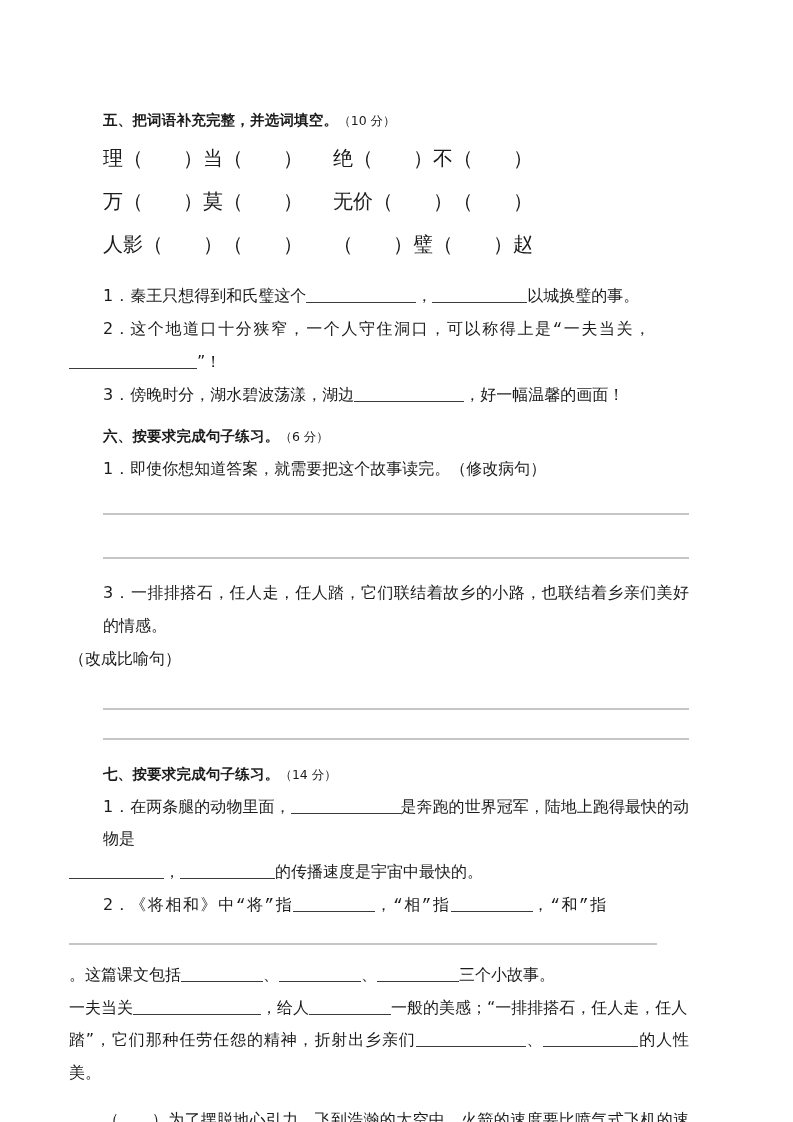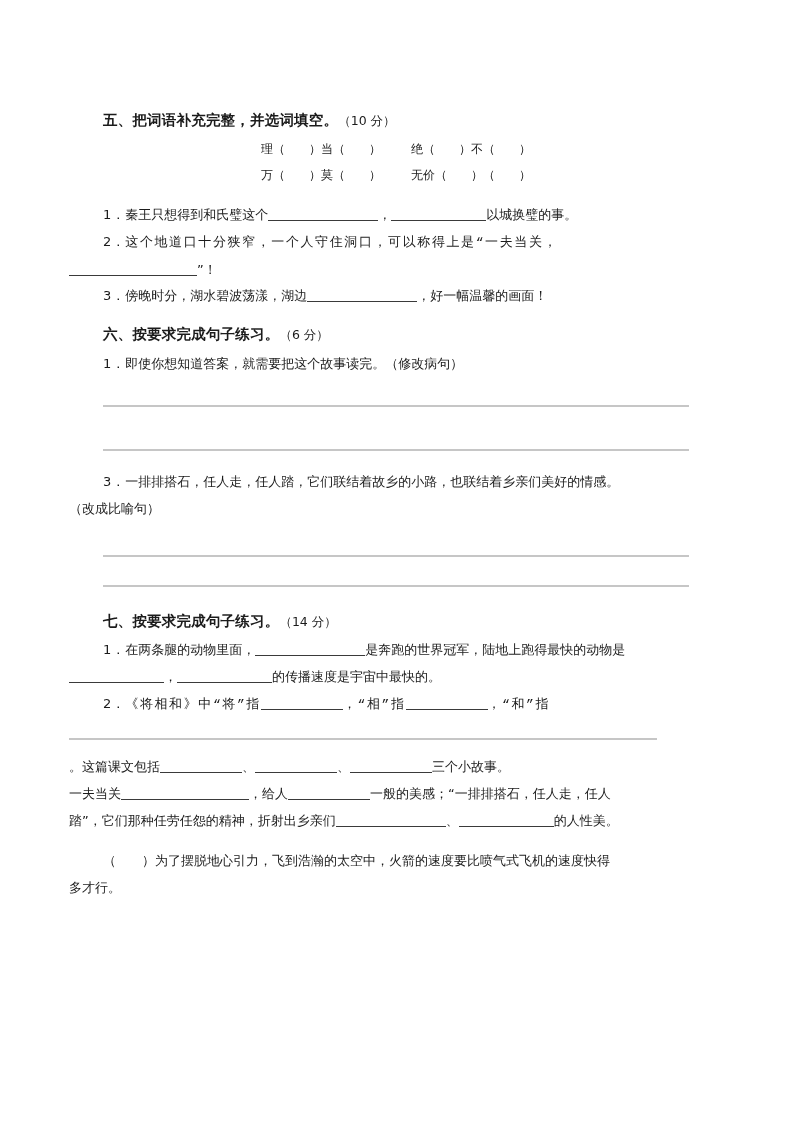--- a/index.html
+++ b/index.html
@@ -39,37 +39,36 @@
     white-space: nowrap;
   }
   .sec-head .score {
     font-weight: normal;
     font-size: 12.5px;
     letter-spacing: 0;
   }
 
   
   .q {
-    font-size: 13px;
+    font-size: 16px;
     line-height: 2.05;
     margin: 0;
     text-align: justify;
     text-justify: inter-character;
   }
   .q.indent { text-indent: 0; padding-left: 34px; }
   .q.hang   { padding-left: 0; }
   .num { letter-spacing: 0.5px; }
 
   
   .wordrow {
-    font-size: 12px;
+    font-size: 20px;
     line-height: 2.15;
     padding-left: 34px;
     white-space: pre;
-    text-align: center;
   }
   .wgap { display: inline-block; width: 30px; }
 
   
   .blank {
     display: inline-block;
     border-bottom: 1.15px solid #3a3a3a;
     vertical-align: -2px;
     height: 15px;
   }
@@ -123,20 +122,21 @@
 
 <div class="page">
   <div class="content">
 
     <div class="sec-head">
       <span>五、把词语补充完整，并选词填空。</span><span class="score">（10 分）</span>
     </div>
 
     <div class="wordrow"><span>理（　　）当（　　）</span><span class="wgap"></span><span>绝（　　）不（　　）</span></div>
     <div class="wordrow"><span>万（　　）莫（　　）</span><span class="wgap"></span><span>无价（　　）（　　）</span></div>
+    <div class="wordrow"><span>人影（　　）（　　）</span><span class="wgap"></span><span>（　　）璧（　　）赵</span></div>
 
     <div class="spacer-14"></div>
 
     <div class="q indent">
       <span class="num">1．</span><span>秦王只想得到和氏璧这个</span><span class="blank b-xl"></span><span>，</span><span class="blank b-lg"></span><span>以城换璧的事。</span>
     </div>
 
     <div class="q indent">
       <span class="num">2．</span><span class="wide-sp">这个地道口十分狭窄，一个人守住洞口，可以称得上是“一夫当关，</span>
     </div>

